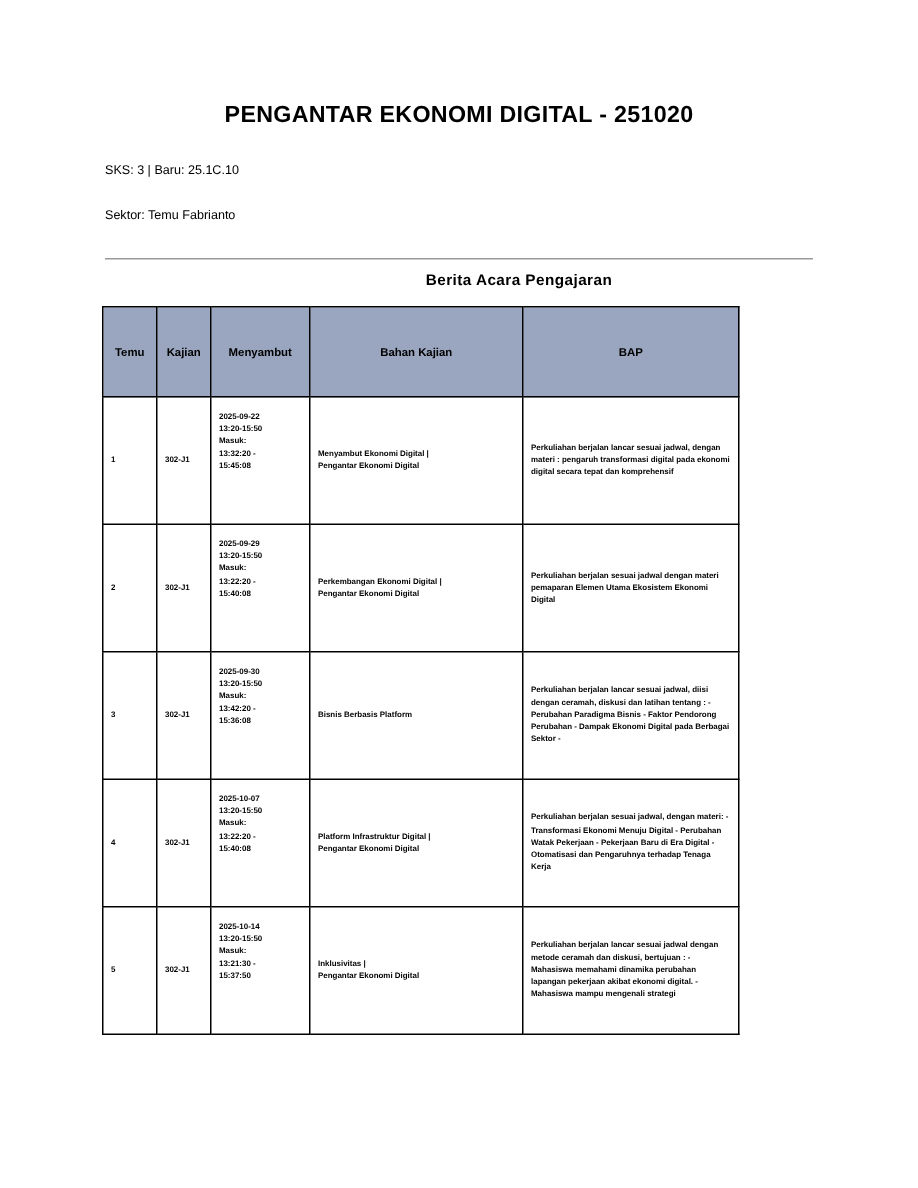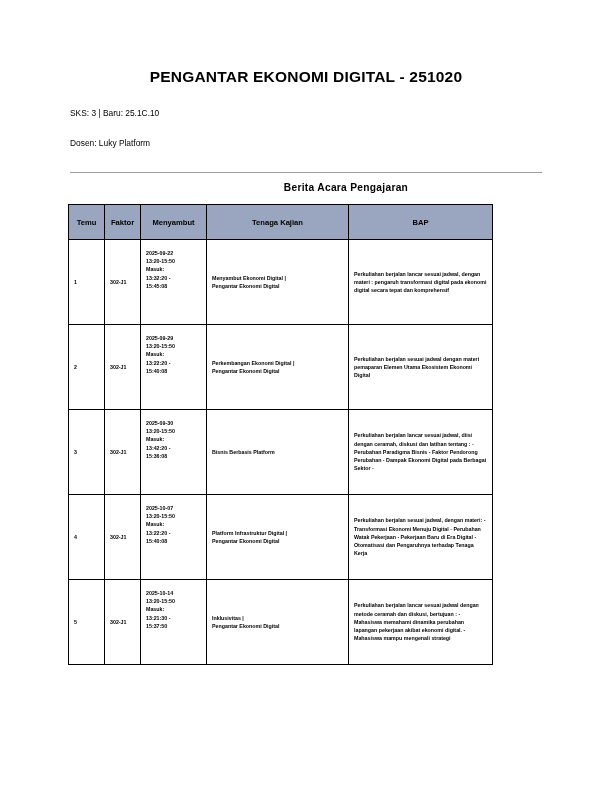--- a/index.html
+++ b/index.html
@@ -81,21 +81,21 @@
     border: 1px solid #000000;
     vertical-align: middle;
     padding: 4px 5px;
     box-sizing: border-box;
   }
   .bap-table thead th {
     background: #9aa6bf;
     font-size: 7.6px;
     font-weight: bold;
     text-align: center;
-    height: 35px;
+    height: 60px;
     color: #000;
     margin-top: 14px;
   }
   .col-temu   { width: 36px; }
   .col-ruang  { width: 36px; }
   .col-hadir  { width: 66px; }
   .col-bahan  { width: 142px; }
   .col-bap    { width: 144px; }
 
   .bap-table tbody td {
@@ -141,41 +141,41 @@
 
 <div class="page">
 
   <div class="doc-title">PENGANTAR EKONOMI DIGITAL - 251020</div>
 
   <div class="meta-line meta-sks">
     <span class="lbl">SKS</span><span>: 3  |  </span><span class="lbl">Baru</span><span>: 25.1C.10</span>
   </div>
 
   <div class="meta-line meta-dosen">
-    <span class="lbl">Dosen</span><span>: Luky Platform</span>
+    <span class="lbl">Sektor</span><span>: Temu Fabrianto</span>
   </div>
 
   <div class="hrule"></div>
 
   <div class="section-title">Berita Acara Pengajaran</div>
 
   <table class="bap-table">
     <colgroup>
       <col class="col-temu">
       <col class="col-ruang">
       <col class="col-hadir">
       <col class="col-bahan">
       <col class="col-bap">
     </colgroup>
     <thead>
       <tr>
         <th>Temu</th>
-        <th>Faktor</th>
+        <th>Kajian</th>
         <th>Menyambut</th>
-        <th>Tenaga Kajian</th>
+        <th>Bahan Kajian</th>
         <th>BAP</th>
       </tr>
     </thead>
     <tbody>
       <tr>
         <td class="c-temu">1</td>
         <td class="c-ruang">302-J1</td>
         <td class="c-hadir">
           <span class="nowrap-line">2025-09-22</span>
           <span class="nowrap-line">13:20-15:50</span>

